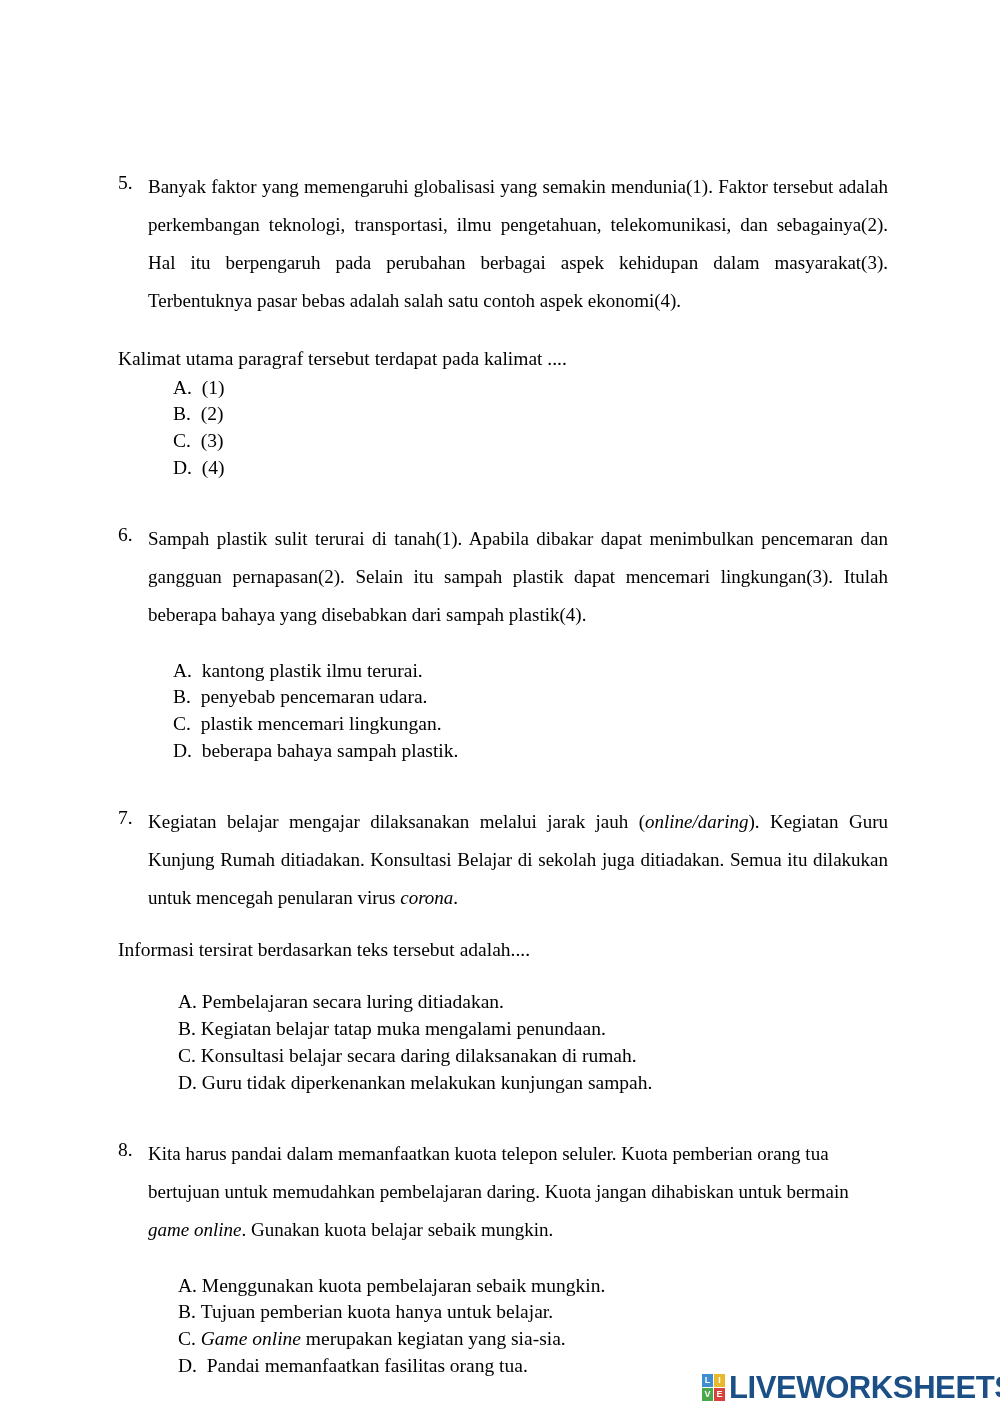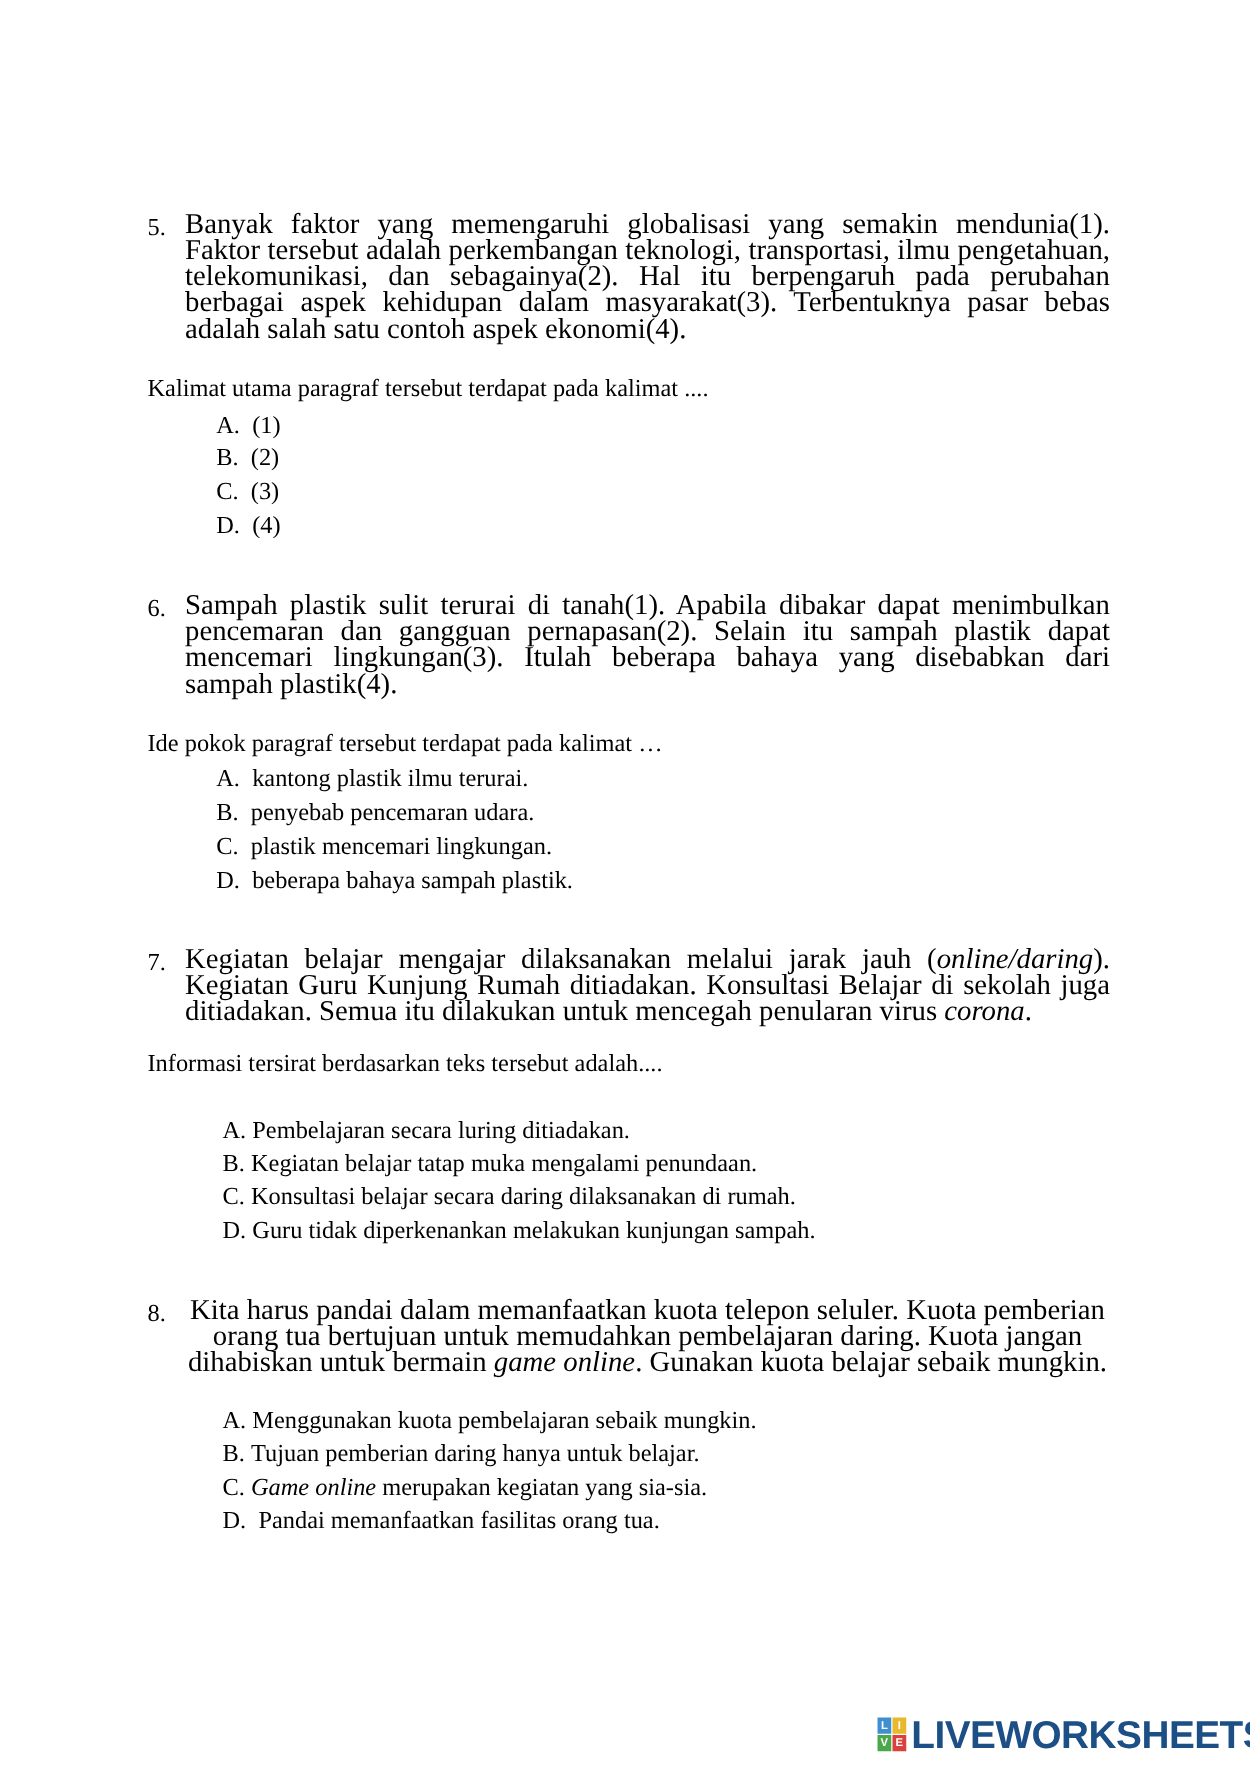--- a/index.html
+++ b/index.html
@@ -48,28 +48,28 @@
   .q-num {
     width: 30px;
     flex: 0 0 30px;
     font-size: 19.5px;
     line-height: 30.5px;
     text-align: left;
   }
 
   .q-text {
     flex: 1 1 auto;
-    font-size: 23px;
-    line-height: 21px;
+    font-size: 19px;
+    line-height: 38px;
     text-align: justify;
     text-justify: inter-word;
     hyphens: none;
   }
   .q-text.nojustify {
-    text-align: center;
+    text-align: left;
   }
 
   .q-prompt {
     font-size: 19.5px;
     line-height: 30.5px;
   }
 
   .opt-list {
     list-style: none;
     margin: 0;
@@ -168,21 +168,20 @@
     </div>
 
     <div class="gap-xl"></div>
 
     <div class="question">
       <div class="q-body">
         <div class="q-num">6.</div>
         <div class="q-text"><span>Sampah plastik sulit terurai di tanah(1). Apabila dibakar dapat menimbulkan pencemaran dan gangguan pernapasan(2). Selain itu sampah plastik dapat mencemari lingkungan(3). Itulah beberapa bahaya yang disebabkan dari sampah plastik(4).</span></div>
       </div>
       <div class="gap-md"></div>
-      <div class="q-prompt">Ide pokok paragraf tersebut terdapat pada kalimat …</div>
       <ul class="opt-list" style="padding-left: 55px;">
           <li class="opt">
             <span class="opt-letter">A.&nbsp;&nbsp;</span>
             <span class="opt-text"><span>kantong plastik ilmu terurai.</span></span>
           </li>
           <li class="opt">
             <span class="opt-letter">B.&nbsp;&nbsp;</span>
             <span class="opt-text"><span>penyebab pencemaran udara.</span></span>
           </li>
           <li class="opt">
@@ -234,21 +233,21 @@
         <div class="q-text nojustify"><span>Kita harus pandai dalam memanfaatkan kuota telepon seluler. Kuota pemberian orang tua bertujuan untuk memudahkan pembelajaran daring. Kuota jangan dihabiskan untuk bermain </span><em class="it">game online</em><span>. Gunakan kuota belajar sebaik mungkin.</span></div>
       </div>
       <div class="gap-md"></div>
       <ul class="opt-list" style="padding-left: 60px;">
           <li class="opt">
             <span class="opt-letter">A.&nbsp;</span>
             <span class="opt-text"><span>Menggunakan kuota pembelajaran sebaik mungkin.</span></span>
           </li>
           <li class="opt">
             <span class="opt-letter">B.&nbsp;</span>
-            <span class="opt-text"><span>Tujuan pemberian daring hanya untuk belajar.</span></span>
+            <span class="opt-text"><span>Tujuan pemberian kuota hanya untuk belajar.</span></span>
           </li>
           <li class="opt">
             <span class="opt-letter">C.&nbsp;</span>
             <span class="opt-text"><em class="it">Game online</em><span> merupakan kegiatan yang sia-sia.</span></span>
           </li>
           <li class="opt">
             <span class="opt-letter">D.&nbsp;&nbsp;</span>
             <span class="opt-text"><span>Pandai memanfaatkan fasilitas orang tua.</span></span>
           </li>
         </ul>

